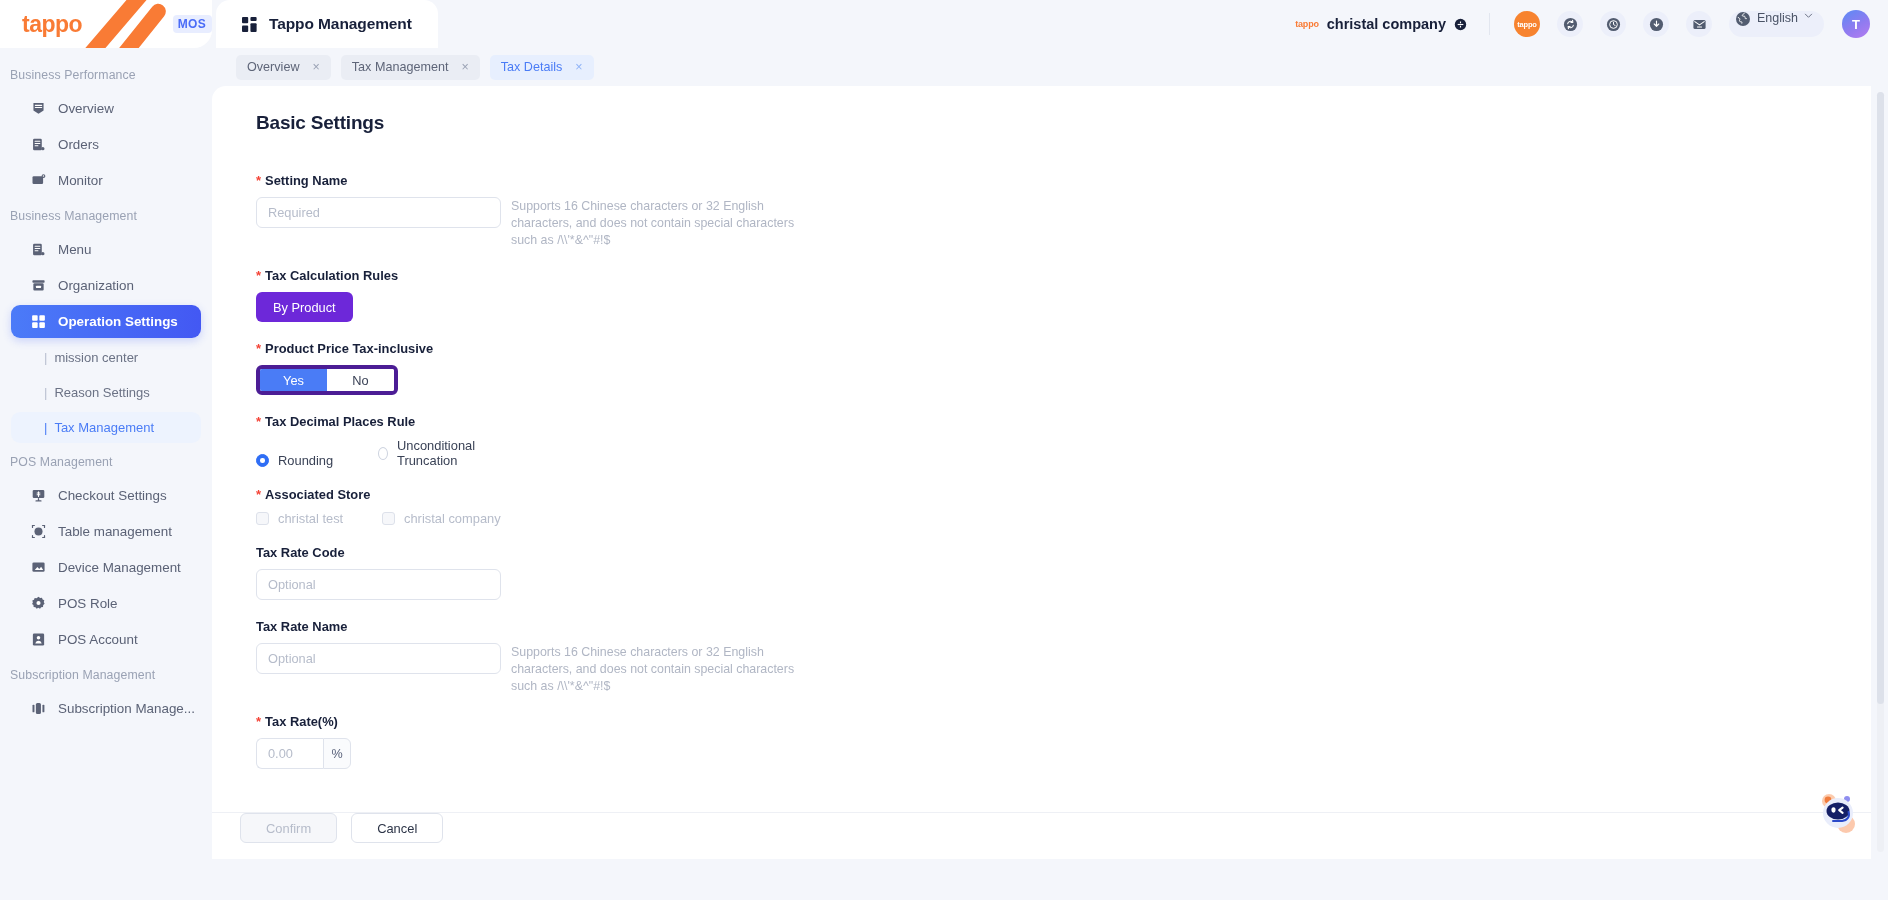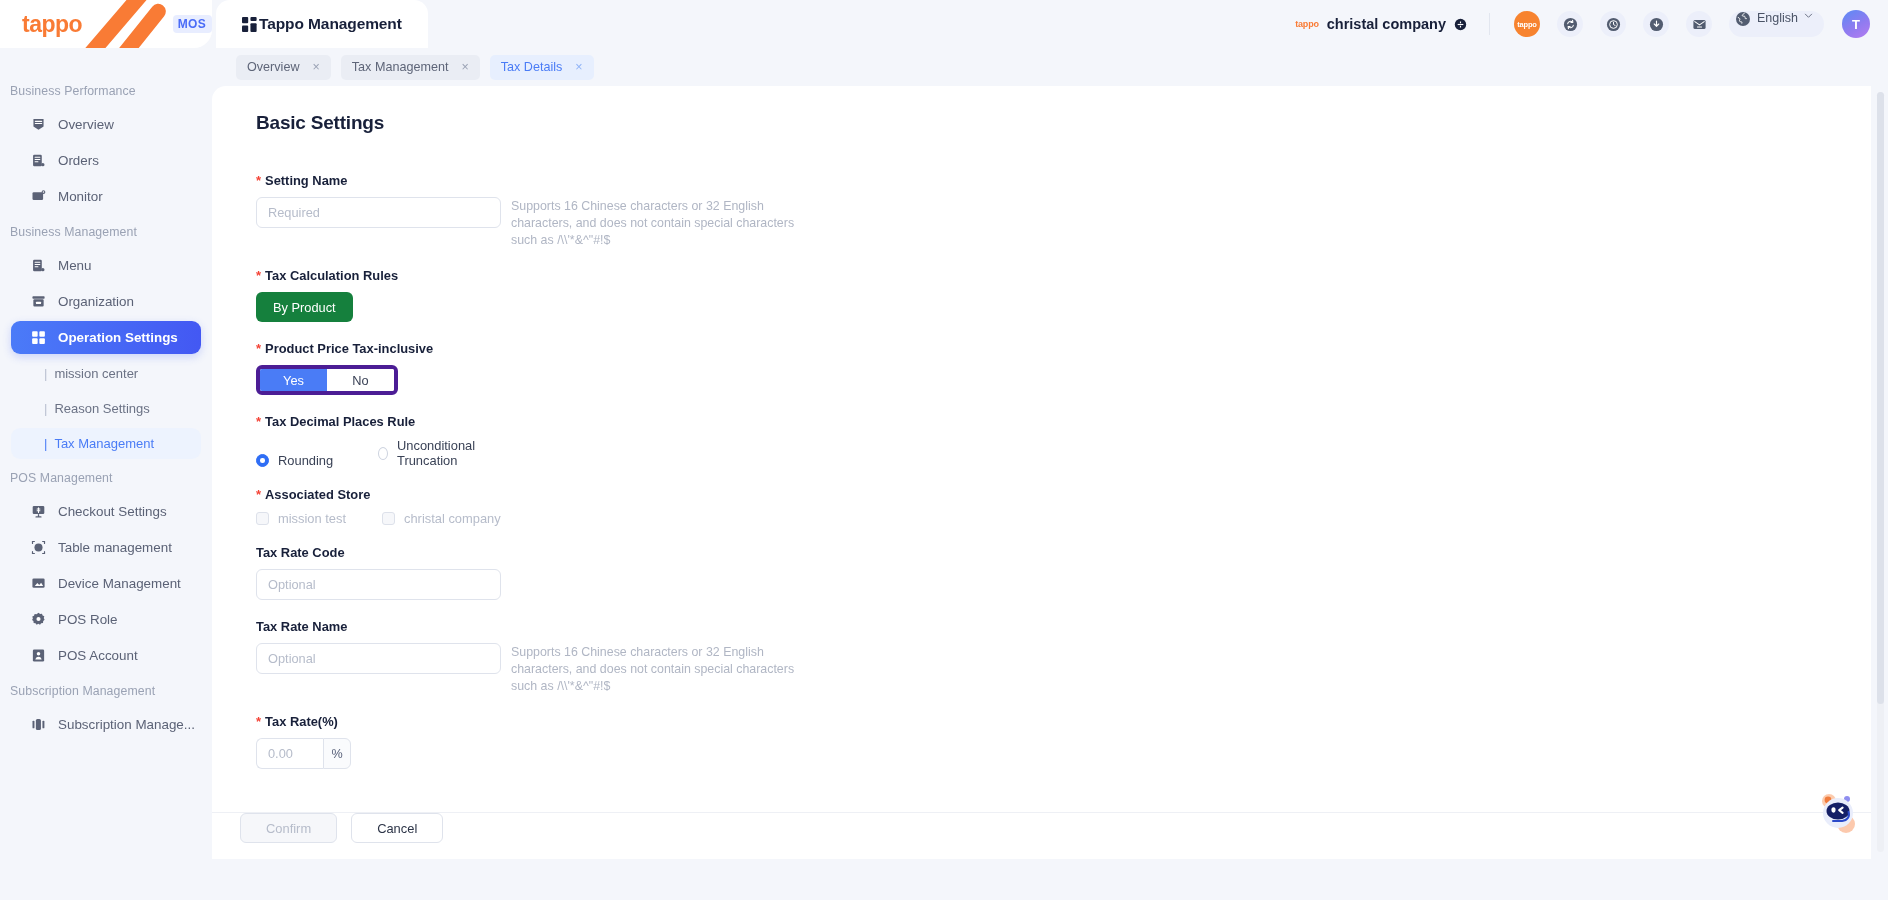--- a/index.html
+++ b/index.html
@@ -28,21 +28,21 @@
     letter-spacing: -0.5px; position: relative;
   }
   .logo-mos {
     margin-left: 6px; font-size: 12px; font-weight: 700; color: #4a6cf7;
     background: #e8edff; border-radius: 4px; padding: 2px 6px 2px 5px;
     letter-spacing: 0.3px;
   }
   .app-title-tab {
     height: 48px; background: #ffffff;
     border-top-left-radius: 14px; border-top-right-radius: 14px;
-    display: flex; align-items: center; gap: 2px;
+    display: flex; align-items: center; gap: 12px;
     padding: 0 26px; margin-left: 4px;
   }
   .app-title-tab .t {
     font-size: 15.5px; font-weight: 700; color: #1b2martin;
     color: #18203a; letter-spacing: -0.1px;
   }
   .grid-icon { width: 15px; height: 15px; display:block; }
 
   .topbar-right {
     margin-left: auto; display: flex; align-items: center; gap: 0;
@@ -84,21 +84,21 @@
   .sidebar {
     position: absolute; top: 48px; left: 0; width: 212px; height: 852px;
     background: #f4f6fb;
     padding-top: 20px;
     overflow: hidden;
   }
   .side-group {
     font-size: 12.3px; color: #9aa2b4; padding: 0 0 0 10px;
     margin: 12px 0 10px 0; letter-spacing: 0.1px;
   }
-  .side-group.first { margin-top: 16px; }
+  .side-group.first { margin-top: 0; }
   .side-item {
     display: flex; align-items: center; gap: 12px;
     height: 33px; margin: 3px 11px 3px 11px; padding-left: 20px;
     border-radius: 9px; cursor: pointer;
     font-size: 13.4px; color: #5b6276;
   }
   .side-item .ico { width: 15px; height: 15px; display:flex; align-items:center; }
   .side-item.active {
     background: linear-gradient(92deg,#4b7bf8 0%, #4358f3 100%);
     color: #ffffff; font-weight: 600;
@@ -158,21 +158,21 @@
     background: #fff; padding: 0 11px; font-size: 12.8px; color: #2c3447;
     font-family: "Liberation Sans", sans-serif; outline: none;
   }
   .inp::placeholder { color: #b6bcca; }
   .hint {
     font-size: 12.4px; color: #b0b6c4; line-height: 17px;
     max-width: 300px; padding-top: 1px;
   }
   .btn-sel {
     height: 30px; padding: 0 17px; border-radius: 6px;
-    background: #15803d; color: #fff; font-size: 12.8px;
+    background: #6d28d9; color: #fff; font-size: 12.8px;
     display: inline-flex; align-items: center; cursor: pointer; border: none;
     font-family: "Liberation Sans", sans-serif;
   }
   .seg {
     display: inline-flex; border: 4px solid #4c1d95; border-radius: 6px;
     overflow: hidden; height: 30px;
   }
   .seg > div {
     min-width: 67px; display:flex; align-items:center; justify-content:center;
     font-size: 12.8px; color: #3a4256; cursor: pointer; background: #fff;
@@ -534,21 +534,21 @@
     </div>
 
     <div class="field">
       <div class="flabel">
         <span class="req">*</span>
         <span>Associated Store</span>
       </div>
       <div class="checks">
         <div class="check">
           <span class="cbox"></span>
-          <span>mission test</span>
+          <span>christal test</span>
         </div>
         <div class="check">
           <span class="cbox"></span>
           <span>christal company</span>
         </div>
       </div>
     </div>
 
     <div class="field">
       <div class="flabel">

